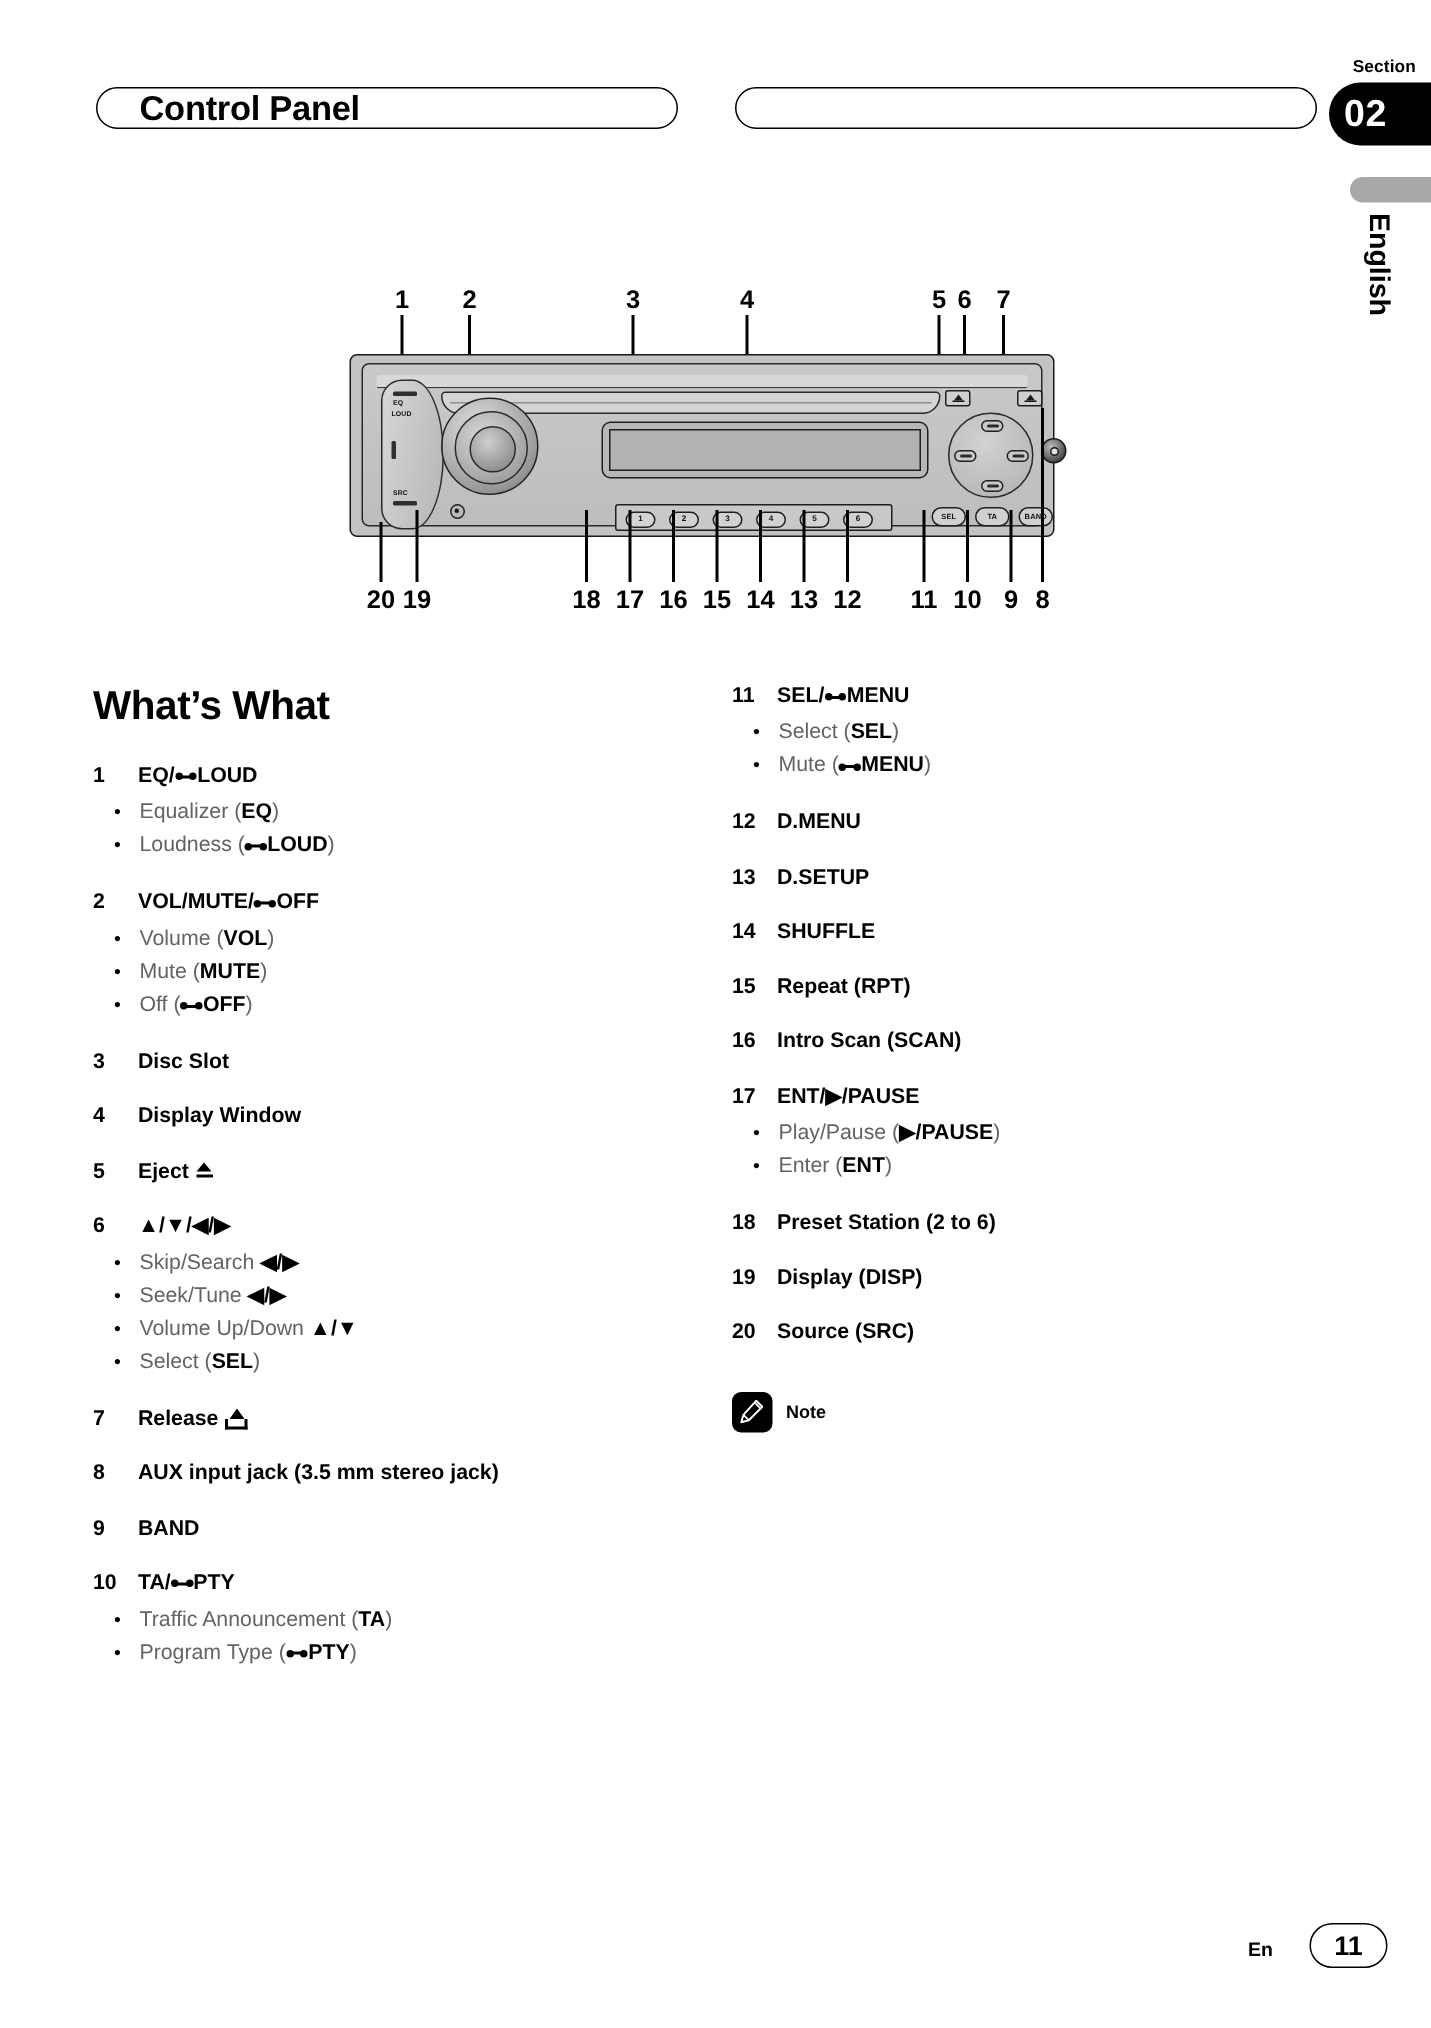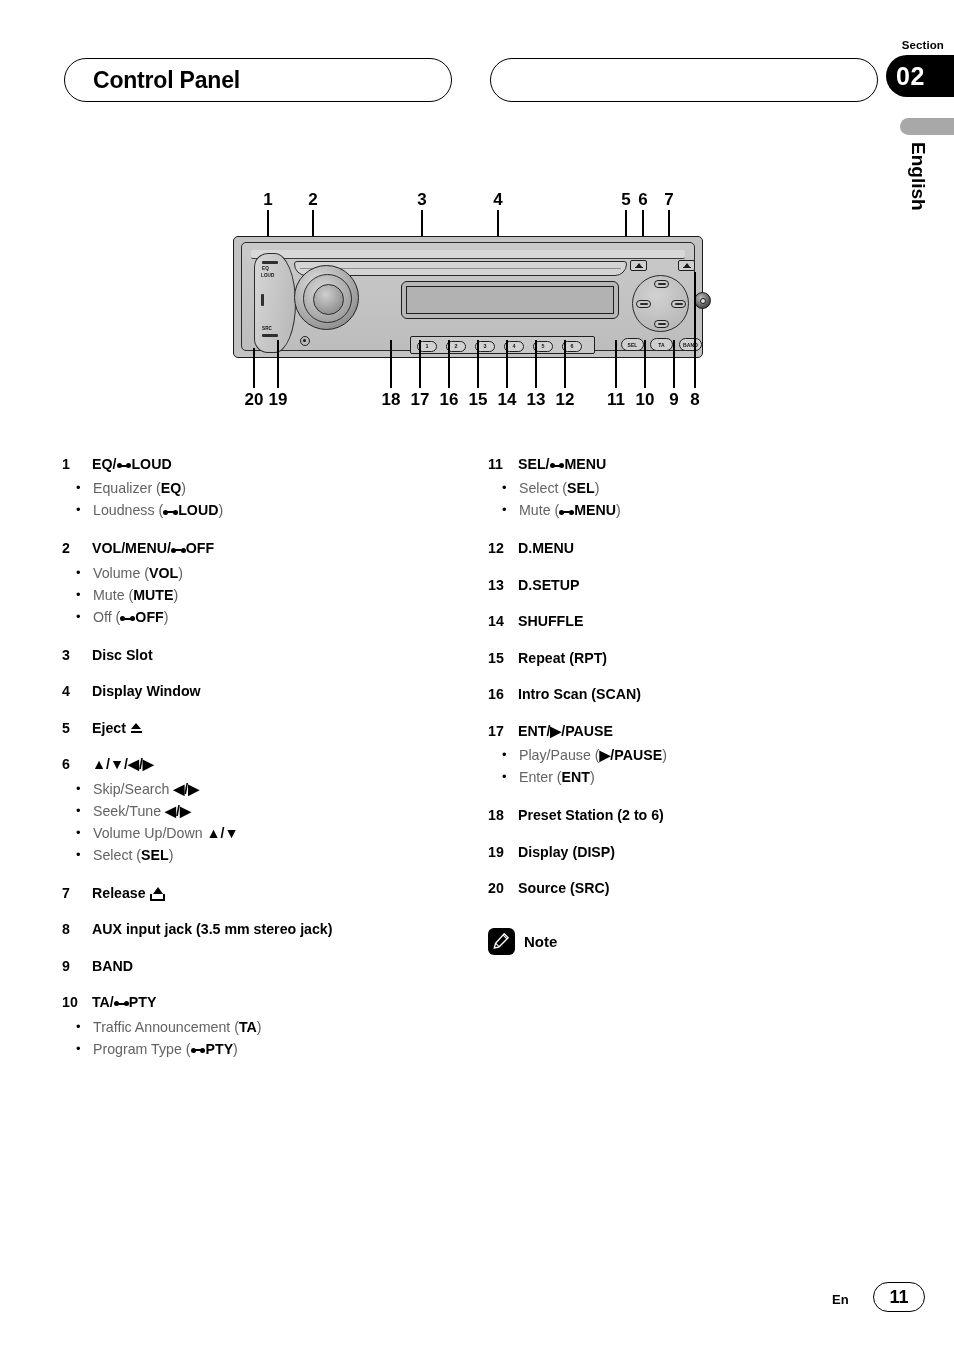--- a/index.html
+++ b/index.html
@@ -10,21 +10,21 @@
     font-family: "Liberation Sans", sans-serif;
     color: #000;
     position: relative;
     overflow: hidden;
   }
 
   
   .header { position:absolute; left:0; top:0; width:954px; height:120px; }
   .pill {
     position:absolute; border:1.6px solid #000; border-radius:26px;
-    background:#fff; height:44px; display:flex; align-items:center;
+    background:#fff; height:28px; display:flex; align-items:center;
   }
   .pill-left { left:64px; top:58px; width:388px; padding-left:28px; }
   .pill-right { left:490px; top:58px; width:388px; }
   .pill-title {
     font-size:23px; font-weight:bold; letter-spacing:-0.2px; color:#000;
   }
 
   .section-label {
     position:absolute; right:10px; top:39px;
     font-size:11.5px; font-weight:bold; letter-spacing:0.1px;
@@ -258,21 +258,21 @@
 
   
   .note-head { display:flex; align-items:center; margin:30px 0 12px 0; }
   .note-icon {
     width:27px; height:27px; background:#000; border-radius:6px;
     position:relative; margin-right:9px; flex:0 0 27px;
   }
   .note-icon .pen {
     position:absolute; left:5px; top:5.5px; width:16px; height:16px;
   }
-  .note-title { font-size:15px; font-weight:bold; }
+  .note-title { font-size:12px; font-weight:bold; }
   .note-body { font-size:14.2px; color:#636363; line-height:1.6; }
 
   
   .footer { position:absolute; left:0; top:1282px; width:954px; height:42px; }
   .footer-en {
     position:absolute; left:832px; top:10px; font-size:13px; font-weight:bold;
   }
   .footer-page {
     position:absolute; left:873px; top:0px; width:52px; height:30px;
     border:1.6px solid #000; border-radius:15px;
@@ -439,41 +439,42 @@
     <div class="leader" style="left:448px; top:152px; height:48px;"></div>
     <div class="callout-num" style="left:449px; top:203px;">9</div>
   </div>
   <div>
     <div class="leader" style="left:469px; top:84px; height:116px;"></div>
     <div class="callout-num" style="left:470px; top:203px;">8</div>
   </div>
 </div>
 
 <div class="col col-left">
+  <h1 class="whats">What’s What</h1>
   <div id="left-list">
       <div class="entry">
         <div class="entry-head">
           <div class="entry-num">1</div>
           <div class="entry-title"><b>EQ/</b><span class="hold"><i></i></span><b>LOUD</b></div>
         </div>
         <ul class="subs">
           <li>
             <span class="bul">•</span>
             <span><span>Equalizer (</span><b>EQ</b><span>)</span></span>
           </li>
           <li>
             <span class="bul">•</span>
             <span><span>Loudness (</span><span class="hold"><i></i></span><b>LOUD</b><span>)</span></span>
           </li>
         </ul>
       </div>
       <div class="entry">
         <div class="entry-head">
           <div class="entry-num">2</div>
-          <div class="entry-title"><b>VOL/MENU/</b><span class="hold"><i></i></span><b>OFF</b></div>
+          <div class="entry-title"><b>VOL/MUTE/</b><span class="hold"><i></i></span><b>OFF</b></div>
         </div>
         <ul class="subs">
           <li>
             <span class="bul">•</span>
             <span><span>Volume (</span><b>VOL</b><span>)</span></span>
           </li>
           <li>
             <span class="bul">•</span>
             <span><span>Mute (</span><b>MUTE</b><span>)</span></span>
           </li>

